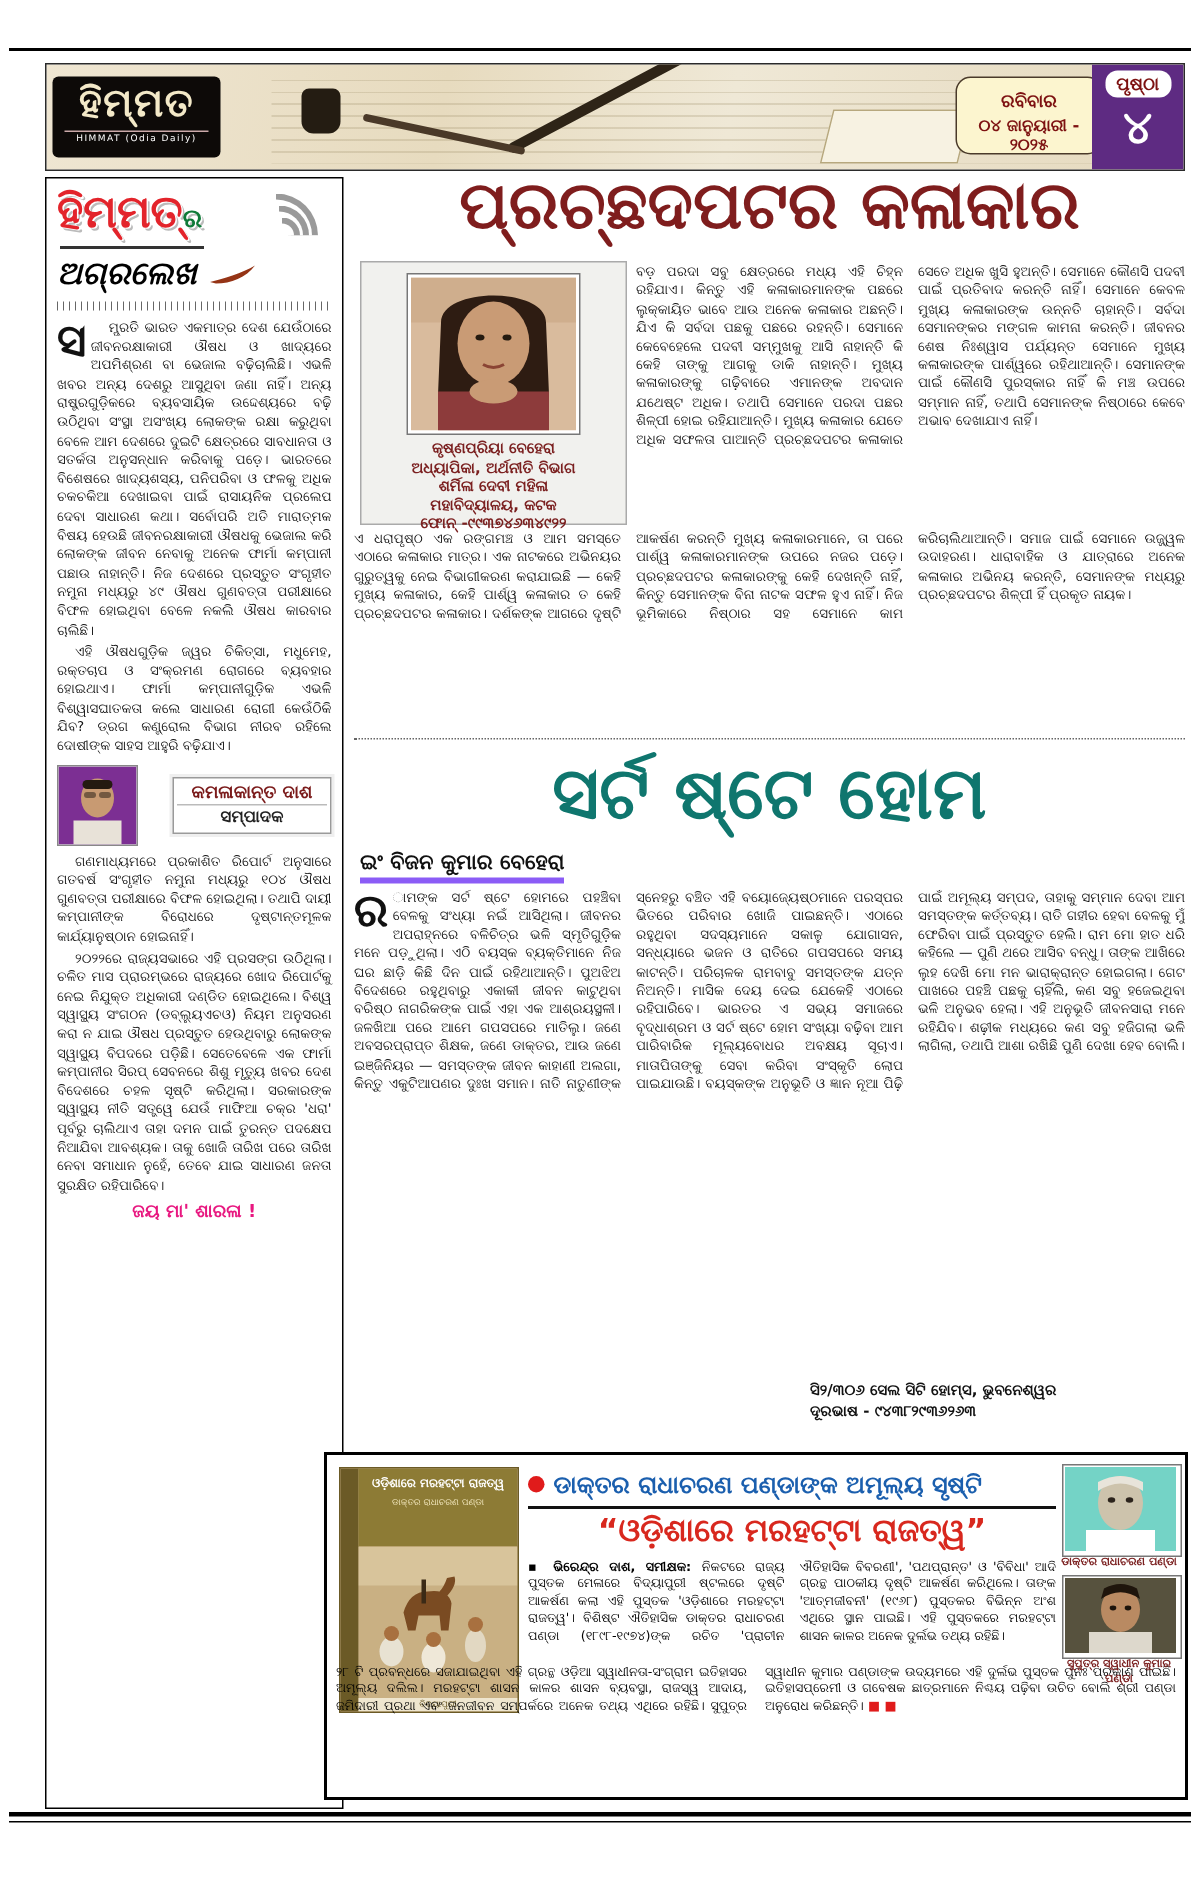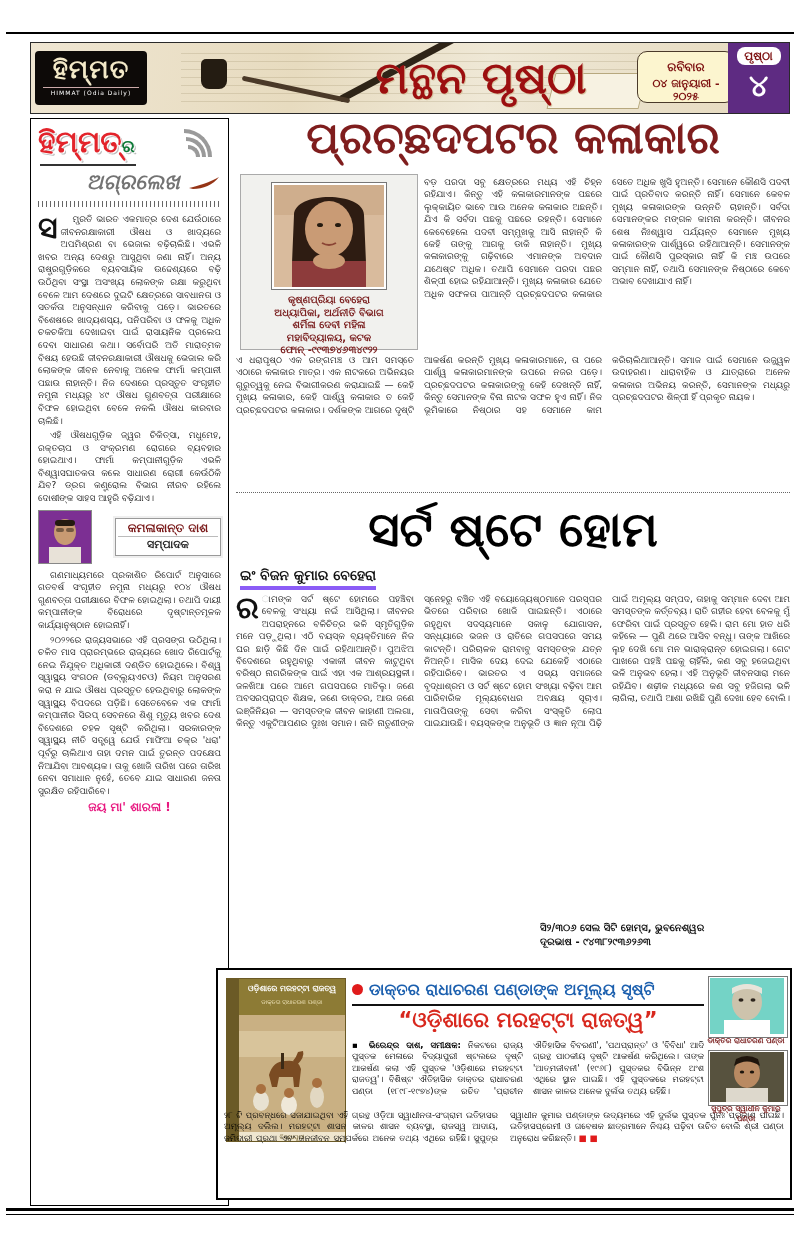--- a/index.html
+++ b/index.html
@@ -29,21 +29,21 @@
   .page-tab{margin:4px auto 0;width:44px;background:#ffffff;border-radius:8px;color:#7d1111;font-weight:bold;font-size:12px;line-height:18px;}
   .page-num{color:#ffffff;font-size:30px;font-weight:bold;line-height:42px;}
 
   
   .leftcol{left:30px;top:118px;width:197px;height:1086px;border:1px solid #000;background:#fff;overflow:hidden;}
   .leftcol-inner{padding:6px 7px 4px 7px;}
   .mast1{font-size:30px;font-weight:bold;color:#e3242b;line-height:34px;text-shadow:1px 1px 0 #fff,2px 2px 0 #bbb;}
   .mast1 .suffix{font-size:17px;color:#0f7a38;font-weight:bold;}
   .mast-underline{height:2px;background:#333;width:96px;margin:1px 0 2px 2px;}
   .mast2{font-size:34px;font-weight:bold;color:#0f7a38;line-height:40px;text-shadow:1px 1px 0 #cde8cd;}
-  .mast3{font-size:21px;font-weight:bold;color:#737373;text-align:right;margin-top:4px;font-style:italic;}
+  .mast3{font-size:21px;font-weight:bold;color:#000000;text-align:left;margin-top:4px;font-style:italic;}
   .signal{position:absolute;right:10px;top:8px;width:34px;height:34px;}
   .signal span{position:absolute;border:4px solid #9a9a9a;border-left:none;border-bottom:none;border-radius:0 100% 0 0;}
   .signal .s1{width:8px;height:8px;right:18px;top:18px;}
   .signal .s2{width:16px;height:16px;right:12px;top:10px;}
   .signal .s3{width:24px;height:24px;right:6px;top:2px;}
   .ticks{height:6px;margin:7px 0 6px 0;background:repeating-linear-gradient(90deg,#666 0 1px,transparent 1px 4px);}
   .edit-text{font-size:9px;line-height:12.6px;text-align:justify;color:#111;}
   .edit-text .para{text-indent:12px;margin-bottom:2px;}
   .dropcap{float:left;font-size:30px;line-height:28px;font-weight:bold;padding:1px 3px 0 0;text-indent:0;}
   .editor-box{display:flex;align-items:center;gap:23px;margin:5px 0;}
@@ -58,30 +58,30 @@
   .photo-box{left:240px;top:174px;width:176px;height:174px;background:#f1f1ee;border:1px solid #aaa;text-align:center;}
   .photo-frame{margin:7px auto 4px;width:110px;height:102px;border:1px solid #777;background:#fff;padding:2px;}
   .cap-line{font-size:10px;font-weight:bold;color:#7b2020;line-height:12.5px;}
   .body-cols{font-size:9px;line-height:12.4px;text-align:justify;color:#111;overflow:hidden;}
   .a1-top{left:424px;top:176px;width:366px;height:172px;column-count:2;column-gap:10px;}
   .a1-bottom{left:236px;top:354px;width:554px;height:132px;column-count:3;column-gap:10px;}
   .dotted{border-top:1px dotted #666;height:0;}
   .sep1{left:236px;top:492px;width:554px;}
 
   
-  .a2-head{left:236px;top:497px;width:554px;text-align:center;font-size:48px;font-weight:bold;color:#000000;line-height:64px;white-space:nowrap;}
+  .a2-head{left:236px;top:497px;width:554px;text-align:center;font-size:48px;font-weight:bold;color:#0f766e;line-height:64px;white-space:nowrap;}
   .a2-byline{left:240px;top:567px;font-size:14px;font-weight:bold;color:#111;border-bottom:4px solid #8b5cf6;padding-bottom:2px;}
   .a2-body{left:236px;top:593px;width:554px;height:324px;column-count:3;column-gap:10px;}
   .a2-sig{left:540px;top:921px;width:236px;text-align:left;font-size:10px;font-weight:bold;line-height:14px;color:#111;}
 
   
   .review-box{left:216px;top:968px;width:572px;height:228px;border:2px solid #000;background:#fff;overflow:hidden;}
   .book{left:8px;top:8px;width:118px;height:162px;background:#c9b083;border:1px solid #6b5a26;overflow:hidden;}
   .book .spine{position:absolute;left:0;top:0;width:12px;height:100%;background:#6b5a26;}
-  .book .band{position:absolute;left:12px;top:0;width:106px;height:36px;background:#8d7b35;color:#fff;text-align:center;}
+  .book .band{position:absolute;left:12px;top:0;width:106px;height:52px;background:#8d7b35;color:#fff;text-align:center;}
   .book .bt{font-size:8px;font-weight:bold;margin-top:5px;line-height:10px;}
   .book .ba{font-size:6px;margin-top:4px;color:#f4e9c0;}
   .book .pub{position:absolute;left:12px;bottom:0;width:106px;background:#efe6cf;color:#5b4a16;font-size:6px;text-align:center;line-height:9px;}
   .kicker-row{left:134px;top:10px;width:352px;}
   .kick-bullet{display:inline-block;width:11px;height:11px;border-radius:50%;background:#e01b1b;margin-right:6px;}
   .kicker{display:inline;color:#1b5fae;font-weight:bold;font-size:16px;}
   .kick-rule{left:134px;top:34px;width:352px;height:2px;background:#111;}
   .rev-title{left:134px;top:38px;width:352px;text-align:center;color:#d8281e;font-size:21px;font-weight:bold;white-space:nowrap;}
   .rev-side{left:134px;top:70px;width:352px;height:66px;column-count:2;column-gap:10px;font-size:8.5px;line-height:11.4px;text-align:justify;overflow:hidden;}
   .lead{font-weight:bold;}
@@ -106,21 +106,20 @@
     <div class="abs ink"></div>
     <div class="abs pen"></div>
     <div class="abs pen2"></div>
     <div class="abs book"></div>
 
     <div class="abs logo-box">
       <div class="logo-main">ହିମ୍ମତ</div>
       <div class="logo-sub">HIMMAT  (Odia Daily)</div>
     </div>
 
-    <div class="abs banner-title">ମନ୍ଥନ ପୃଷ୍ଠା</div>
 
     <div class="abs date-box">
       <div class="date-day">ରବିବାର</div>
       <div class="date-date">୦୪ ଜାନୁୟାରୀ - ୨୦୨୫</div>
     </div>
 
     <div class="abs purple">
       <div class="page-tab">ପୃଷ୍ଠା</div>
       <div class="page-num">୪</div>
     </div>

